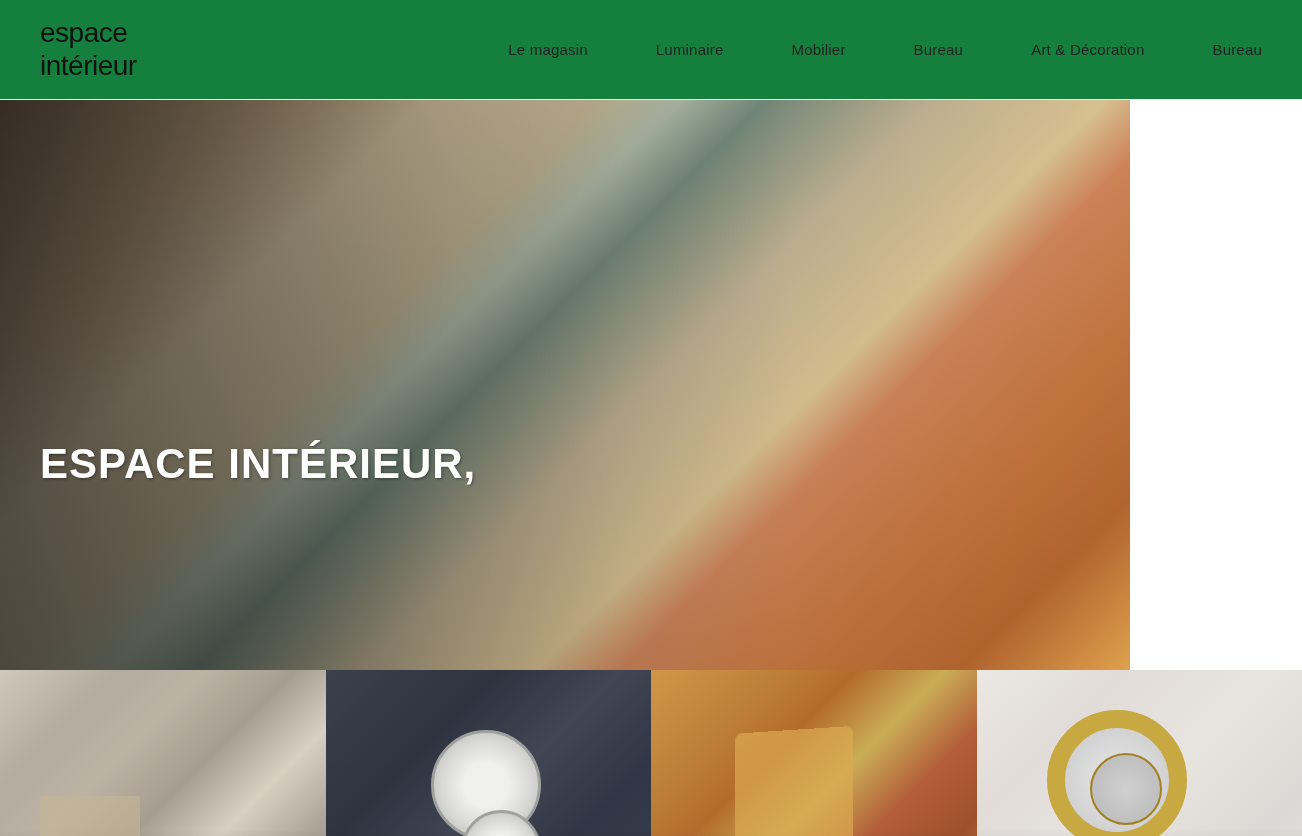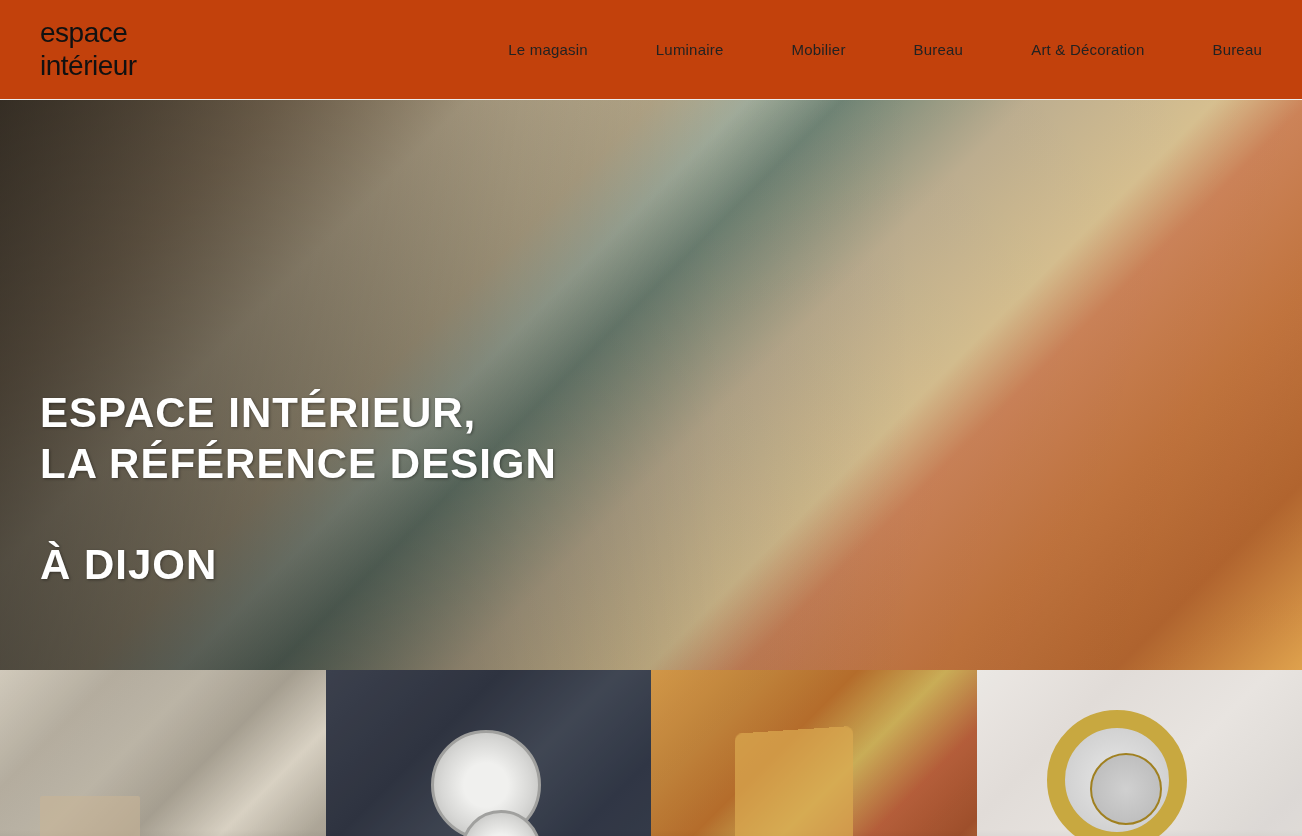--- a/index.html
+++ b/index.html
@@ -5,21 +5,21 @@
     * { margin: 0; padding: 0; box-sizing: border-box; }
     body { font-family: 'Helvetica Neue', Arial, sans-serif; width: 1302px; overflow-x: hidden; }
 
     
     header {
       display: flex;
       align-items: center;
       justify-content: space-between;
       padding: 0 40px;
       height: 100px;
-      background: #c2410c;
+      background: #15803d;
       border-bottom: 1px solid #eee;
     }
     .logo {
       font-size: 28px;
       font-weight: 300;
       color: #111;
       line-height: 1.15;
       letter-spacing: -0.5px;
     }
     .logo span { display: block; }
@@ -33,24 +33,25 @@
       color: #222;
       font-size: 15px;
       font-weight: 400;
       letter-spacing: 0.2px;
       white-space: nowrap;
     }
 
     
     .hero {
       position: relative;
-      width: 1302px;
+      width: 1130px;
       height: 570px;
       overflow: hidden;
       background: #000000;
+      text-align: center;
     }
     .hero-bg {
       width: 100%;
       height: 100%;
       background:
         linear-gradient(to right, rgba(0,0,0,0.38) 0%, rgba(0,0,0,0.08) 55%, rgba(0,0,0,0.04) 100%),
         
         linear-gradient(135deg, #8b7355 0%, #c4a882 15%, #e8d5b0 25%, #d4c4a0 35%,
           #b8c4b0 40%, #7a9080 45%, #c8b898 55%, #e0c896 65%,
           #d4885c 70%, #c87840 80%, #b86830 90%, #e8a850 100%);
@@ -194,23 +195,22 @@
     <a href="#">Bureau</a>
   </nav>
 </header>
 
 <section class="hero">
   <div class="hero-bg"></div>
   <div class="hero-overlay"></div>
   <div class="hero-text">
     <h1>
       <span>ESPACE INTÉRIEUR,</span><br>
-      <span>LA RÉFÉRENCE DESIGN</span><br>
       <br>
-      <span>À DIJON</span>
+      <br>
     </h1>
   </div>
 </section>
 
 <section class="categories">
 
   <div class="cat-tile tile-mobilier">
     <div class="cat-bg"></div>
 
   </div>

